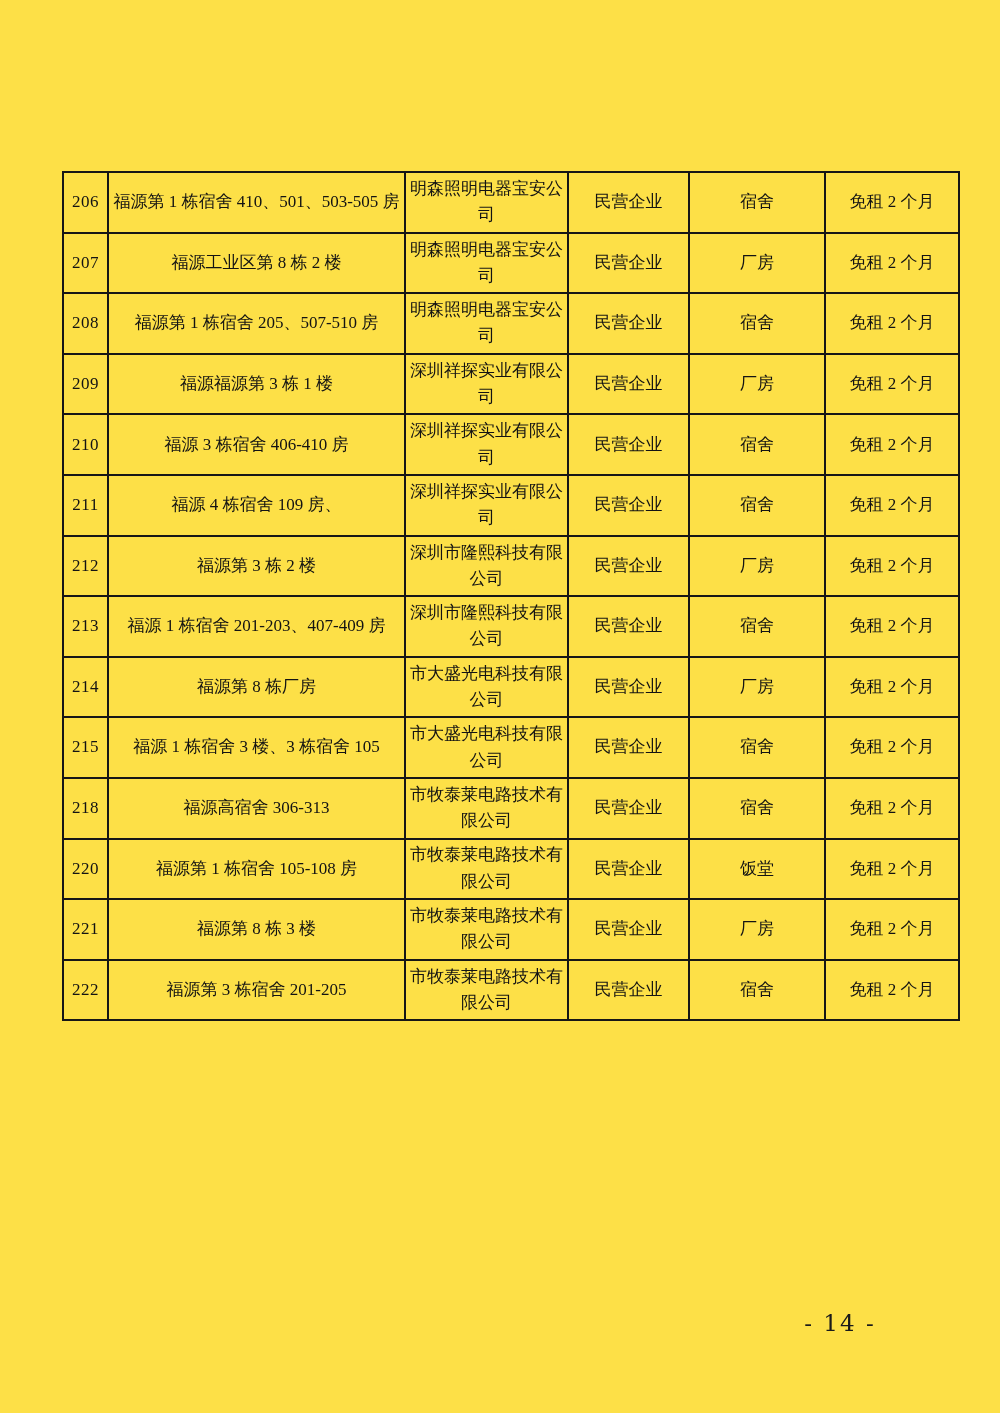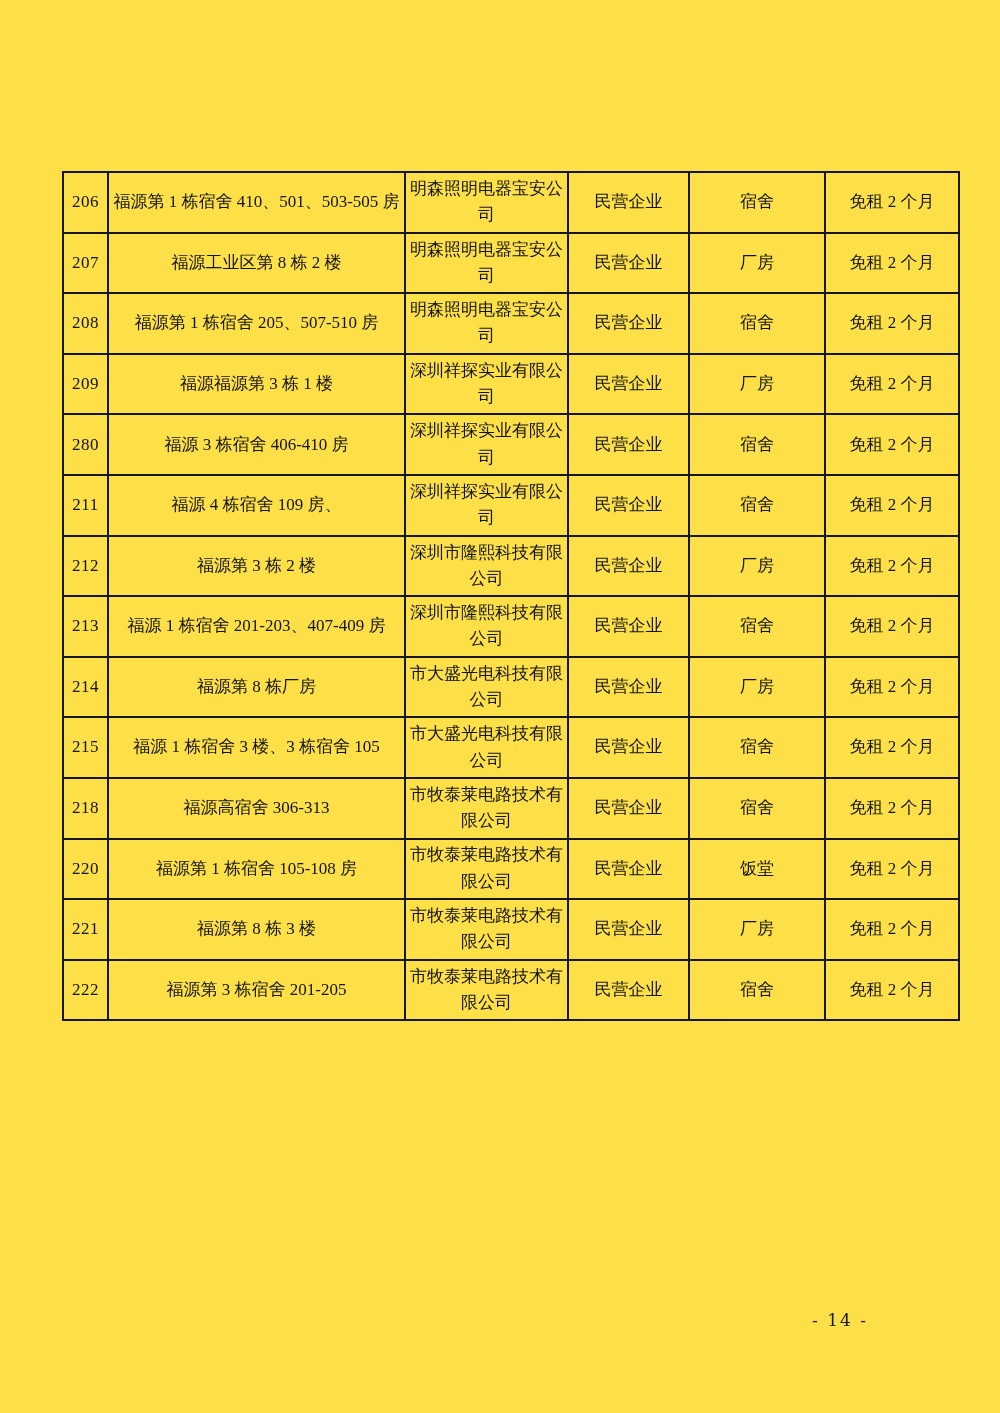--- a/index.html
+++ b/index.html
@@ -48,21 +48,21 @@
   td.c-com {
     padding: 0 2px;
     margin-top: 12px;
   }
   .footer {
     position: absolute;
     left: 790px;
     top: 1310px;
     width: 100px;
     text-align: center;
-    font-size: 17px;
+    font-size: 23px;
     letter-spacing: 2px;
     color: #1a1a1a;
     font-family: "DejaVu Serif", "Liberation Serif", serif;
   }
 </style>
 </head>
 <body>
 
 <div class="page">
   <table class="relief-table">
@@ -101,21 +101,21 @@
   </tr>
         <tr>
     <td class="c-idx">209</td>
     <td class="c-loc">福源福源第 3 栋 1 楼</td>
     <td class="c-com">深圳祥探实业有限公司</td>
     <td class="c-ent">民营企业</td>
     <td class="c-typ">厂房</td>
     <td class="c-rnt">免租 2 个月</td>
   </tr>
         <tr>
-    <td class="c-idx">280</td>
+    <td class="c-idx">210</td>
     <td class="c-loc">福源 3 栋宿舍 406-410 房</td>
     <td class="c-com">深圳祥探实业有限公司</td>
     <td class="c-ent">民营企业</td>
     <td class="c-typ">宿舍</td>
     <td class="c-rnt">免租 2 个月</td>
   </tr>
         <tr>
     <td class="c-idx">211</td>
     <td class="c-loc">福源 4 栋宿舍 109 房、</td>
     <td class="c-com">深圳祥探实业有限公司</td>

